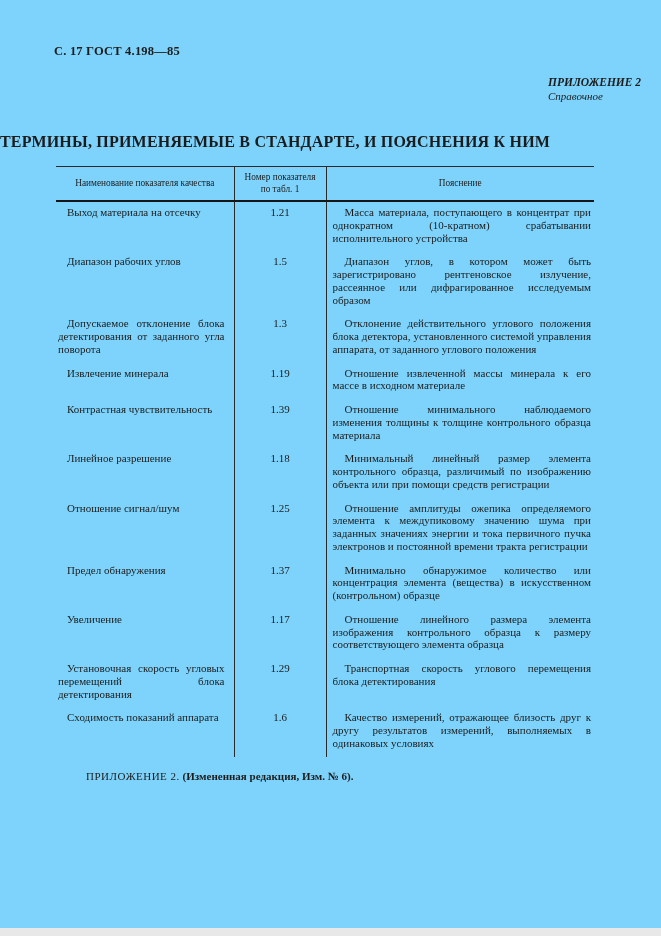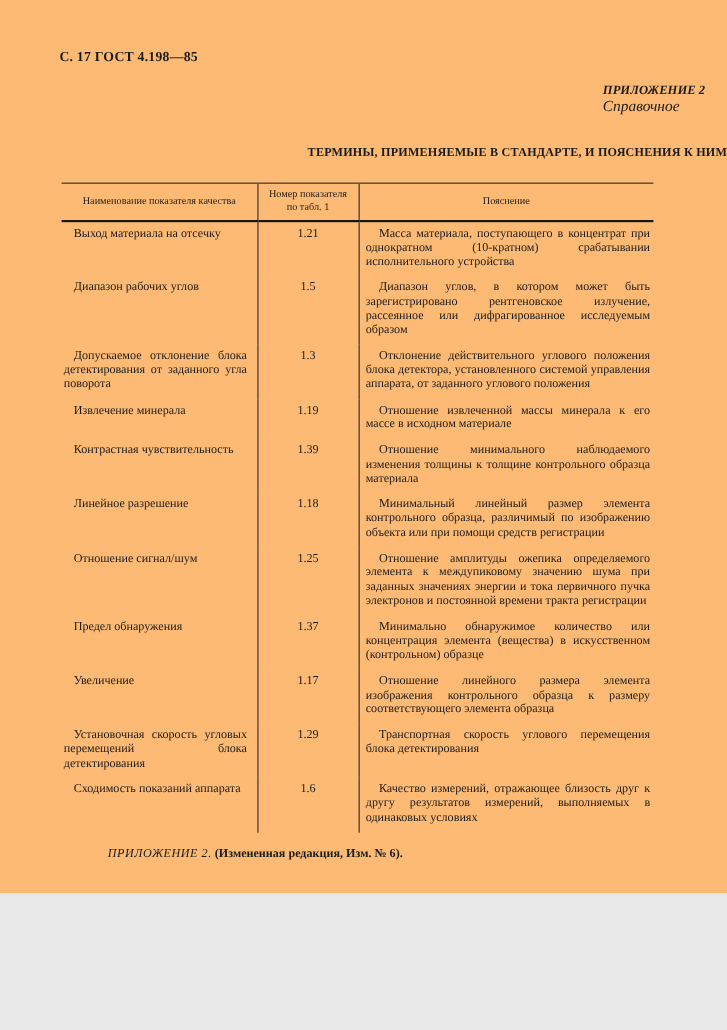--- a/index.html
+++ b/index.html
@@ -3,23 +3,23 @@
 <meta charset="utf-8">
 <style>
   html, body {
     margin: 0;
     padding: 0;
     background: #e8e8e8;
   }
   .page {
     position: relative;
     width: 661px;
-    height: 812px;
+    height: 928px;
     margin: 0 auto;
-    background: #fdba74;
+    background: #7dd3fc;
     color: #1c1c1c;
     font-family: "Liberation Serif", "DejaVu Serif", serif;
     overflow: hidden;
   }
   .running-header {
     position: absolute;
     left: 54px;
     top: 44px;
     font-size: 12.5px;
     font-weight: bold;
@@ -34,32 +34,32 @@
     line-height: 1.1;
     margin-left: 34px;
   }
   .appendix-label {
     font-size: 11.5px;
     font-weight: bold;
     font-style: italic;
     white-space: nowrap;
   }
   .appendix-subtitle {
-    font-size: 14px;
+    font-size: 11px;
     font-style: italic;
     margin-top: 1px;
   }
   .doc-title {
     position: absolute;
     left: 0;
     top: 133px;
     width: 661px;
     margin: 0;
-    text-align: right;
-    font-size: 11px;
+    text-align: left;
+    font-size: 16px;
     font-weight: bold;
     letter-spacing: 0.2px;
   }
   .content {
     position: absolute;
     left: 56px;
     top: 166px;
     width: 538px;
   }
   table.terms {
@@ -104,23 +104,21 @@
     text-indent: 12px;
     padding-left: 6px;
     padding-right: 3px;
     margin-left: 32px;
   }
   .footnote {
     margin: 13px 0 0 30px;
     font-size: 11px;
   }
   .footnote .fn-label {
-    font-style: italic;
     letter-spacing: 0.5px;
-    margin-left: 12px;
   }
   .footnote .fn-text {
     font-weight: bold;
   }
 </style>
 </head>
 <body>
 
 <div class="page">
 

